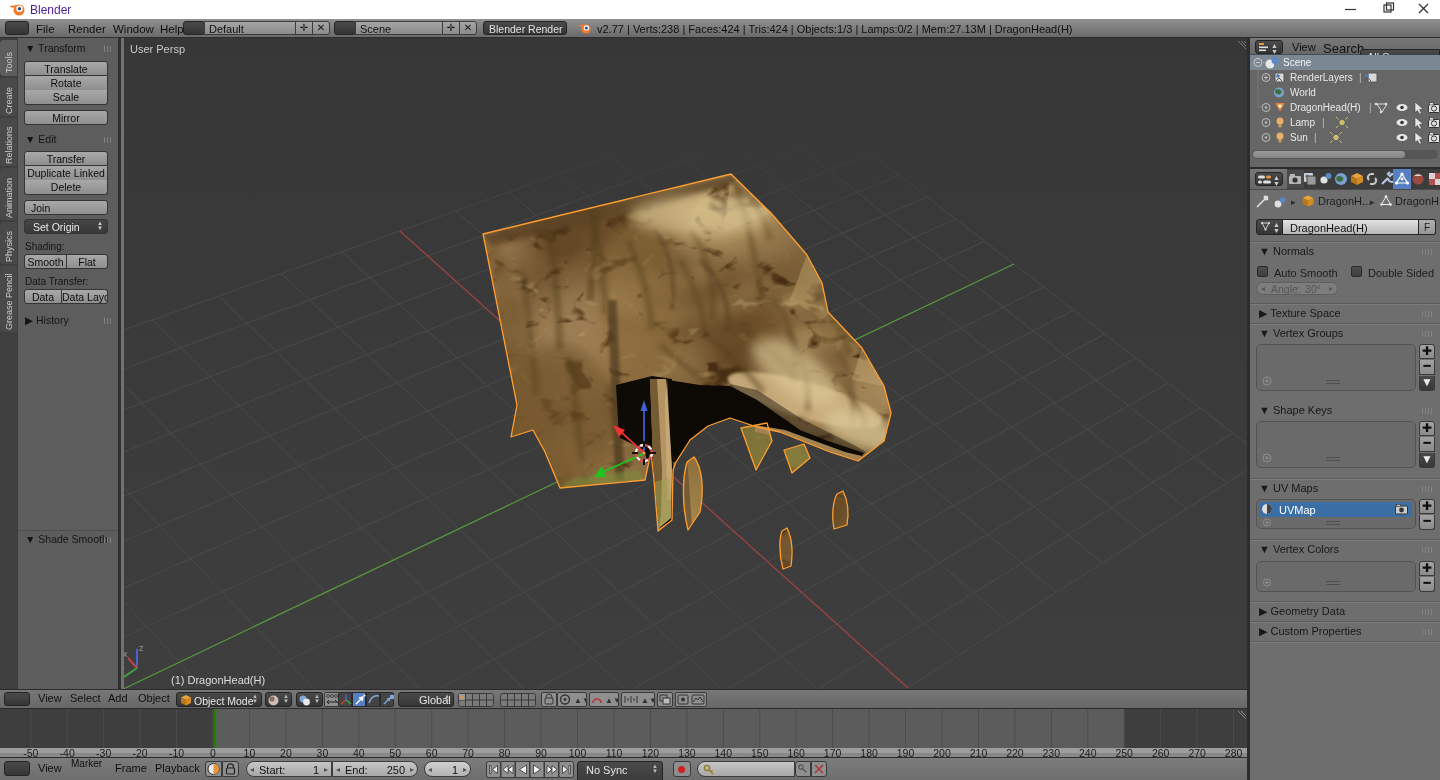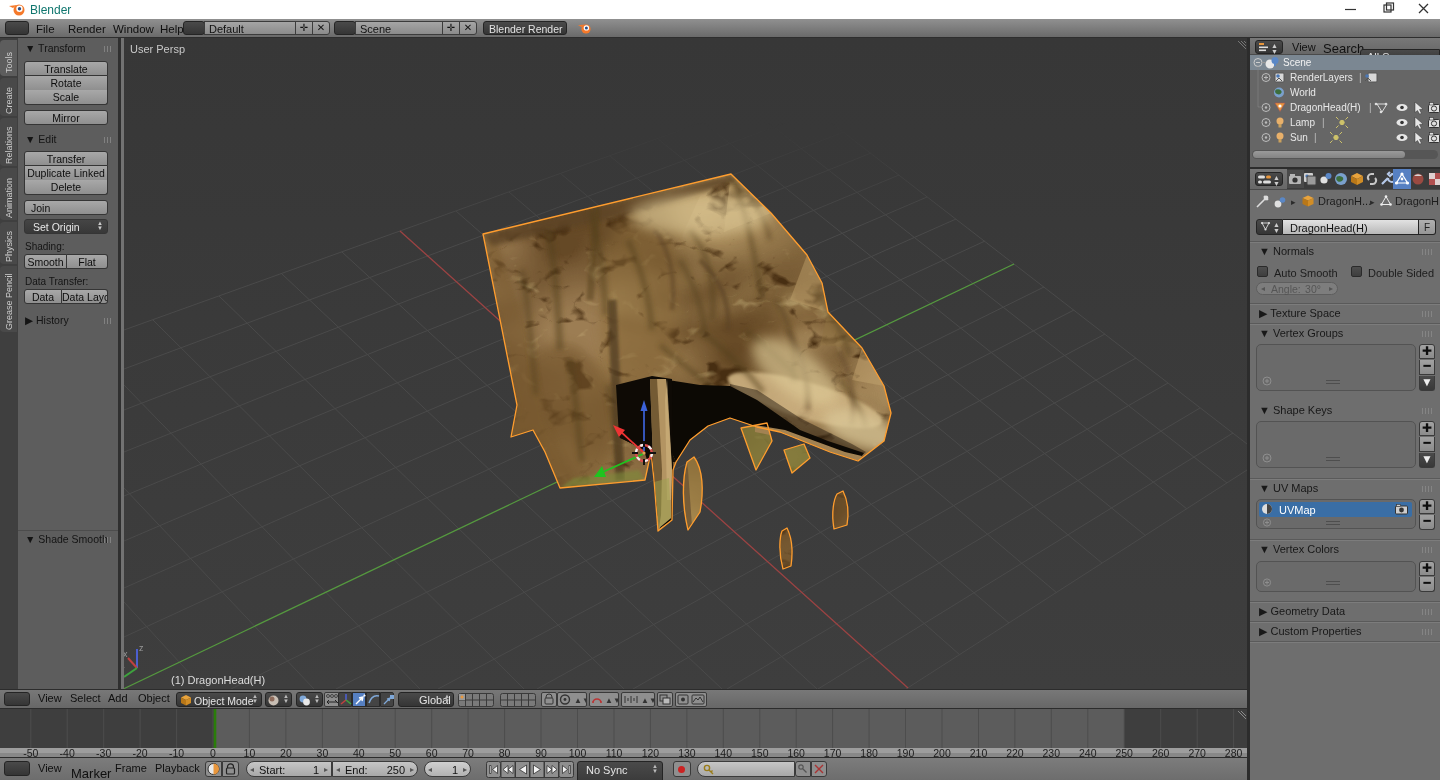--- a/index.html
+++ b/index.html
@@ -1,21 +1,21 @@
 <!DOCTYPE html>
 <html><head>
 <meta charset="utf-8">
 <style>
 * { margin:0; padding:0; box-sizing:border-box; }
 html,body { width:1440px; height:780px; overflow:hidden; }
 body { font-family:"Liberation Sans", sans-serif; font-size:11px; color:#1a1a1a; background:#727272; position:relative; }
 .abs { position:absolute; white-space:nowrap; }
 
 #titlebar { left:0; top:0; width:1440px; height:19px; background:#ffffff; }
-#titlebar .ttext { left:30px; top:3px; font-size:12px; color:#0f766e; }
+#titlebar .ttext { left:30px; top:3px; font-size:12px; color:#4c1d95; }
 
 #infobar { left:0; top:19px; width:1440px; height:19px; background:linear-gradient(#909090,#6a6a6a); border-bottom:1px solid #2e2e2e; }
 .menutxt { color:#0f0f0f; font-size:11.5px; top:4px; }
 .ddark { background:linear-gradient(#4a4a4a,#353535); border:1px solid #242424; border-radius:3px; color:#ddd; }
 .dlight { background:linear-gradient(#a5a5a5,#8b8b8b); border:1px solid #3c3c3c; border-radius:3px; color:#111; }
 
 #tabcol { left:0; top:38px; width:18px; height:651px; background:#3f3f3f; }
 .vtab { position:absolute; left:0; width:17px; border-radius:0 0 0 0; color:#cdcdcd; font-size:9px; }
 .vtab span { position:absolute; transform:rotate(-90deg); transform-origin:left top; white-space:nowrap; }
 
@@ -71,20 +71,21 @@
   <div class="abs dlight" style="left:355px;top:2px;width:88px;height:14px;border-radius:0;padding:1px 4px;font-size:11px">Scene</div>
   <div class="abs dlight" style="left:442px;top:2px;width:18px;height:14px;border-radius:0;text-align:center;line-height:12px;font-size:10px">✛</div>
   <div class="abs dlight" style="left:459px;top:2px;width:18px;height:14px;border-radius:0 3px 3px 0;text-align:center;line-height:12px;font-size:10px">✕</div>
   <div class="abs ddark" style="left:483px;top:2px;width:84px;height:14px;padding:1px 5px;font-size:10.5px;color:#e3e3e3">Blender Render</div>
   <svg class="abs" style="left:578px;top:3px" width="14" height="13" viewBox="0 0 14 13">
     <circle cx="8" cy="7" r="4.6" fill="#f5792a"></circle>
       <circle cx="8.4" cy="5.9" r="2.7" fill="#fff"></circle>
       <circle cx="8.4" cy="5.9" r="1.5" fill="#2a4f87"></circle>
       <path d="M0,3.2 L7,2.4 L3.6,5 Z" fill="#f5792a"></path>
   </svg>
+  <span class="abs menutxt" style="left:597px;font-size:11px;top:4px">v2.77 | Verts:238 | Faces:424 | Tris:424 | Objects:1/3 | Lamps:0/2 | Mem:27.13M | DragonHead(H)</span>
 </div>
 <div class="abs" id="tabcol">
   <div class="vtab" style="top:2px;height:36px;background:#5d5d5d;border-radius:4px 0 0 4px">
       <span style="left:4px;top:33px">Tools</span>
     </div>
   <div class="vtab" style="top:40px;height:38px;background:#494949;border-radius:4px 0 0 4px">
       <span style="left:4px;top:36px">Create</span>
     </div>
   <div class="vtab" style="top:80px;height:48px;background:#494949;border-radius:4px 0 0 4px">
       <span style="left:4px;top:46px">Relations</span>
@@ -416,21 +417,21 @@
         <text x="1160.7" y="47.5">260</text>
         <text x="1197.2" y="47.5">270</text>
         <text x="1233.6" y="47.5">280</text>
       </g>
     <path d="M1238,2 l8,8 M1241,2 l5,5" stroke="#8a8a8a" fill="none"></path>
   </svg>
 </div>
 <div class="abs" id="tlhdr">
   <div class="abs ddark" style="left:4px;top:3px;width:26px;height:15px"></div>
   <span class="abs menutxt" style="left:38px;top:4px;font-size:11px">View</span>
-  <span class="abs menutxt" style="left:71px;top:8px;font-size:13px">Marker</span>
+  <span class="abs menutxt" style="left:71px;top:0;font-size:10px">Marker</span>
   <span class="abs menutxt" style="left:115px;top:4px;font-size:11px">Frame</span>
   <span class="abs menutxt" style="left:155px;top:4px;font-size:11px">Playback</span>
   <div class="abs" style="left:205px;top:3px;width:17px;height:16px;background:#8f8f8f;border:1px solid #3a3a3a;border-radius:3px 0 0 3px"><svg width="15" height="14">
         <circle cx="7.5" cy="7" r="5.5" fill="#e8e8e8" stroke="#333"></circle>
         <path d="M7.5,1.5 a5.5,5.5 0 0 1 0,11 z" fill="#e8963c"></path>
       </svg></div>
   <div class="abs" style="left:222px;top:3px;width:17px;height:16px;background:#8f8f8f;border:1px solid #3a3a3a;border-radius:0 3px 3px 0"><svg width="15" height="14">
         <rect x="3.5" y="6" width="8" height="6" rx="1" fill="none" stroke="#222" stroke-width="1.2"></rect>
         <path d="M4.5,6 v-1.2 a3,3 0 0 1 6,0 v1.2" fill="none" stroke="#222" stroke-width="1.2"></path>
       </svg></div>

